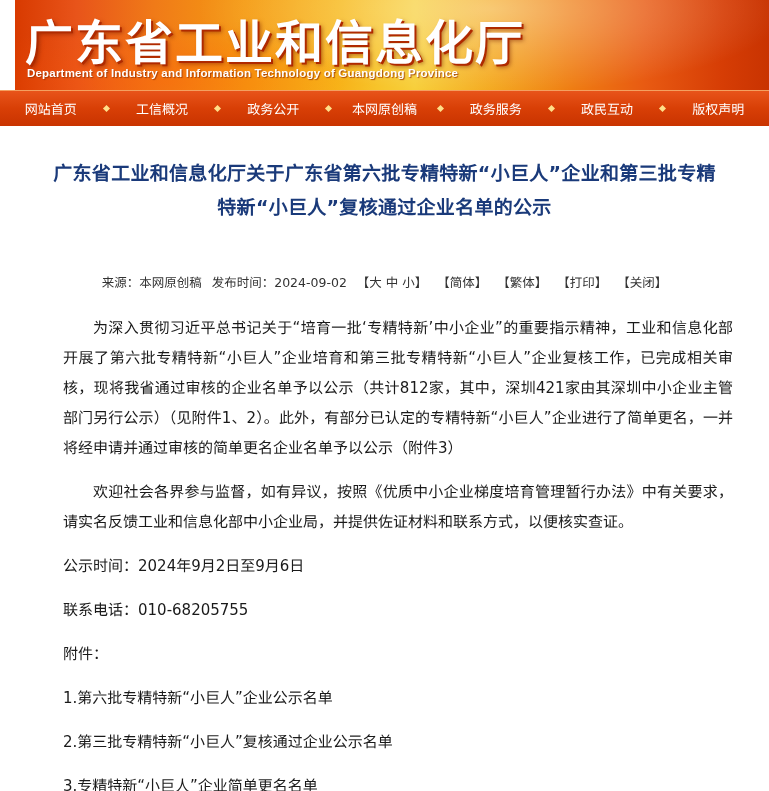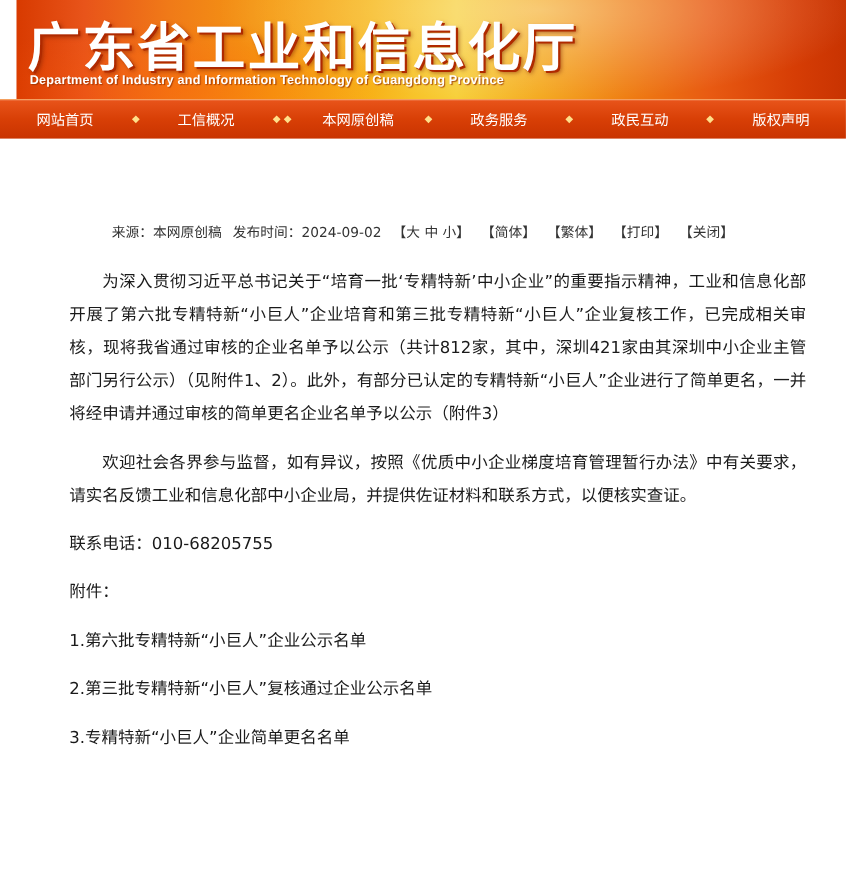--- a/index.html
+++ b/index.html
@@ -176,48 +176,51 @@
 
   <div class="nav">
     <a class="nav-item">网站首页</a>
     <span class="nav-diamond">
         <i></i>
       </span>
     <a class="nav-item">工信概况</a>
     <span class="nav-diamond">
         <i></i>
       </span>
+    <a class="nav-item">政务公开</a>
     <span class="nav-diamond">
         <i></i>
       </span>
     <a class="nav-item">本网原创稿</a>
     <span class="nav-diamond">
         <i></i>
       </span>
     <a class="nav-item">政务服务</a>
     <span class="nav-diamond">
         <i></i>
       </span>
     <a class="nav-item">政民互动</a>
     <span class="nav-diamond">
         <i></i>
       </span>
     <a class="nav-item">版权声明</a>
   </div>
 
   <div class="content">
 
+    <h1 class="doc-title">广东省工业和信息化厅关于广东省第六批专精特新“小巨人”企业和第三批专精特新“小巨人”复核通过企业名单的公示</h1>
 
     <div class="meta">
       <span>来源：</span><span>本网原创稿</span><span class="gap"></span><span>发布时间：</span><span>2024-09-02</span><span class="gap"></span><span class="link">【大 中 小】</span><span class="gap"></span><span class="link">【简体】</span><span class="gap"></span><span class="link">【繁体】</span><span class="gap"></span><span class="link">【打印】</span><span class="gap"></span><span class="link">【关闭】</span>
     </div>
 
     <div class="body-text">
       <p>为深入贯彻习近平总书记关于“培育一批‘专精特新’中小企业”的重要指示精神，工业和信息化部开展了第六批专精特新“小巨人”企业培育和第三批专精特新“小巨人”企业复核工作，已完成相关审核，现将我省通过审核的企业名单予以公示（共计812家，其中，深圳421家由其深圳中小企业主管部门另行公示）（见附件1、2）。此外，有部分已认定的专精特新“小巨人”企业进行了简单更名，一并将经申请并通过审核的简单更名企业名单予以公示（附件3）</p>
       <p>欢迎社会各界参与监督，如有异议，按照《优质中小企业梯度培育管理暂行办法》中有关要求，请实名反馈工业和信息化部中小企业局，并提供佐证材料和联系方式，以便核实查证。</p>
+      <p class="plain">公示时间：2024年9月2日至9月6日</p>
       <p class="plain">联系电话：010-68205755</p>
       <p class="attach-head">附件：</p>
       <p class="attach-item">1.第六批专精特新“小巨人”企业公示名单</p>
       <p class="attach-item">2.第三批专精特新“小巨人”复核通过企业公示名单</p>
       <p class="attach-item">3.专精特新“小巨人”企业简单更名名单</p>
     </div>
 
   </div>
 </div>
 

